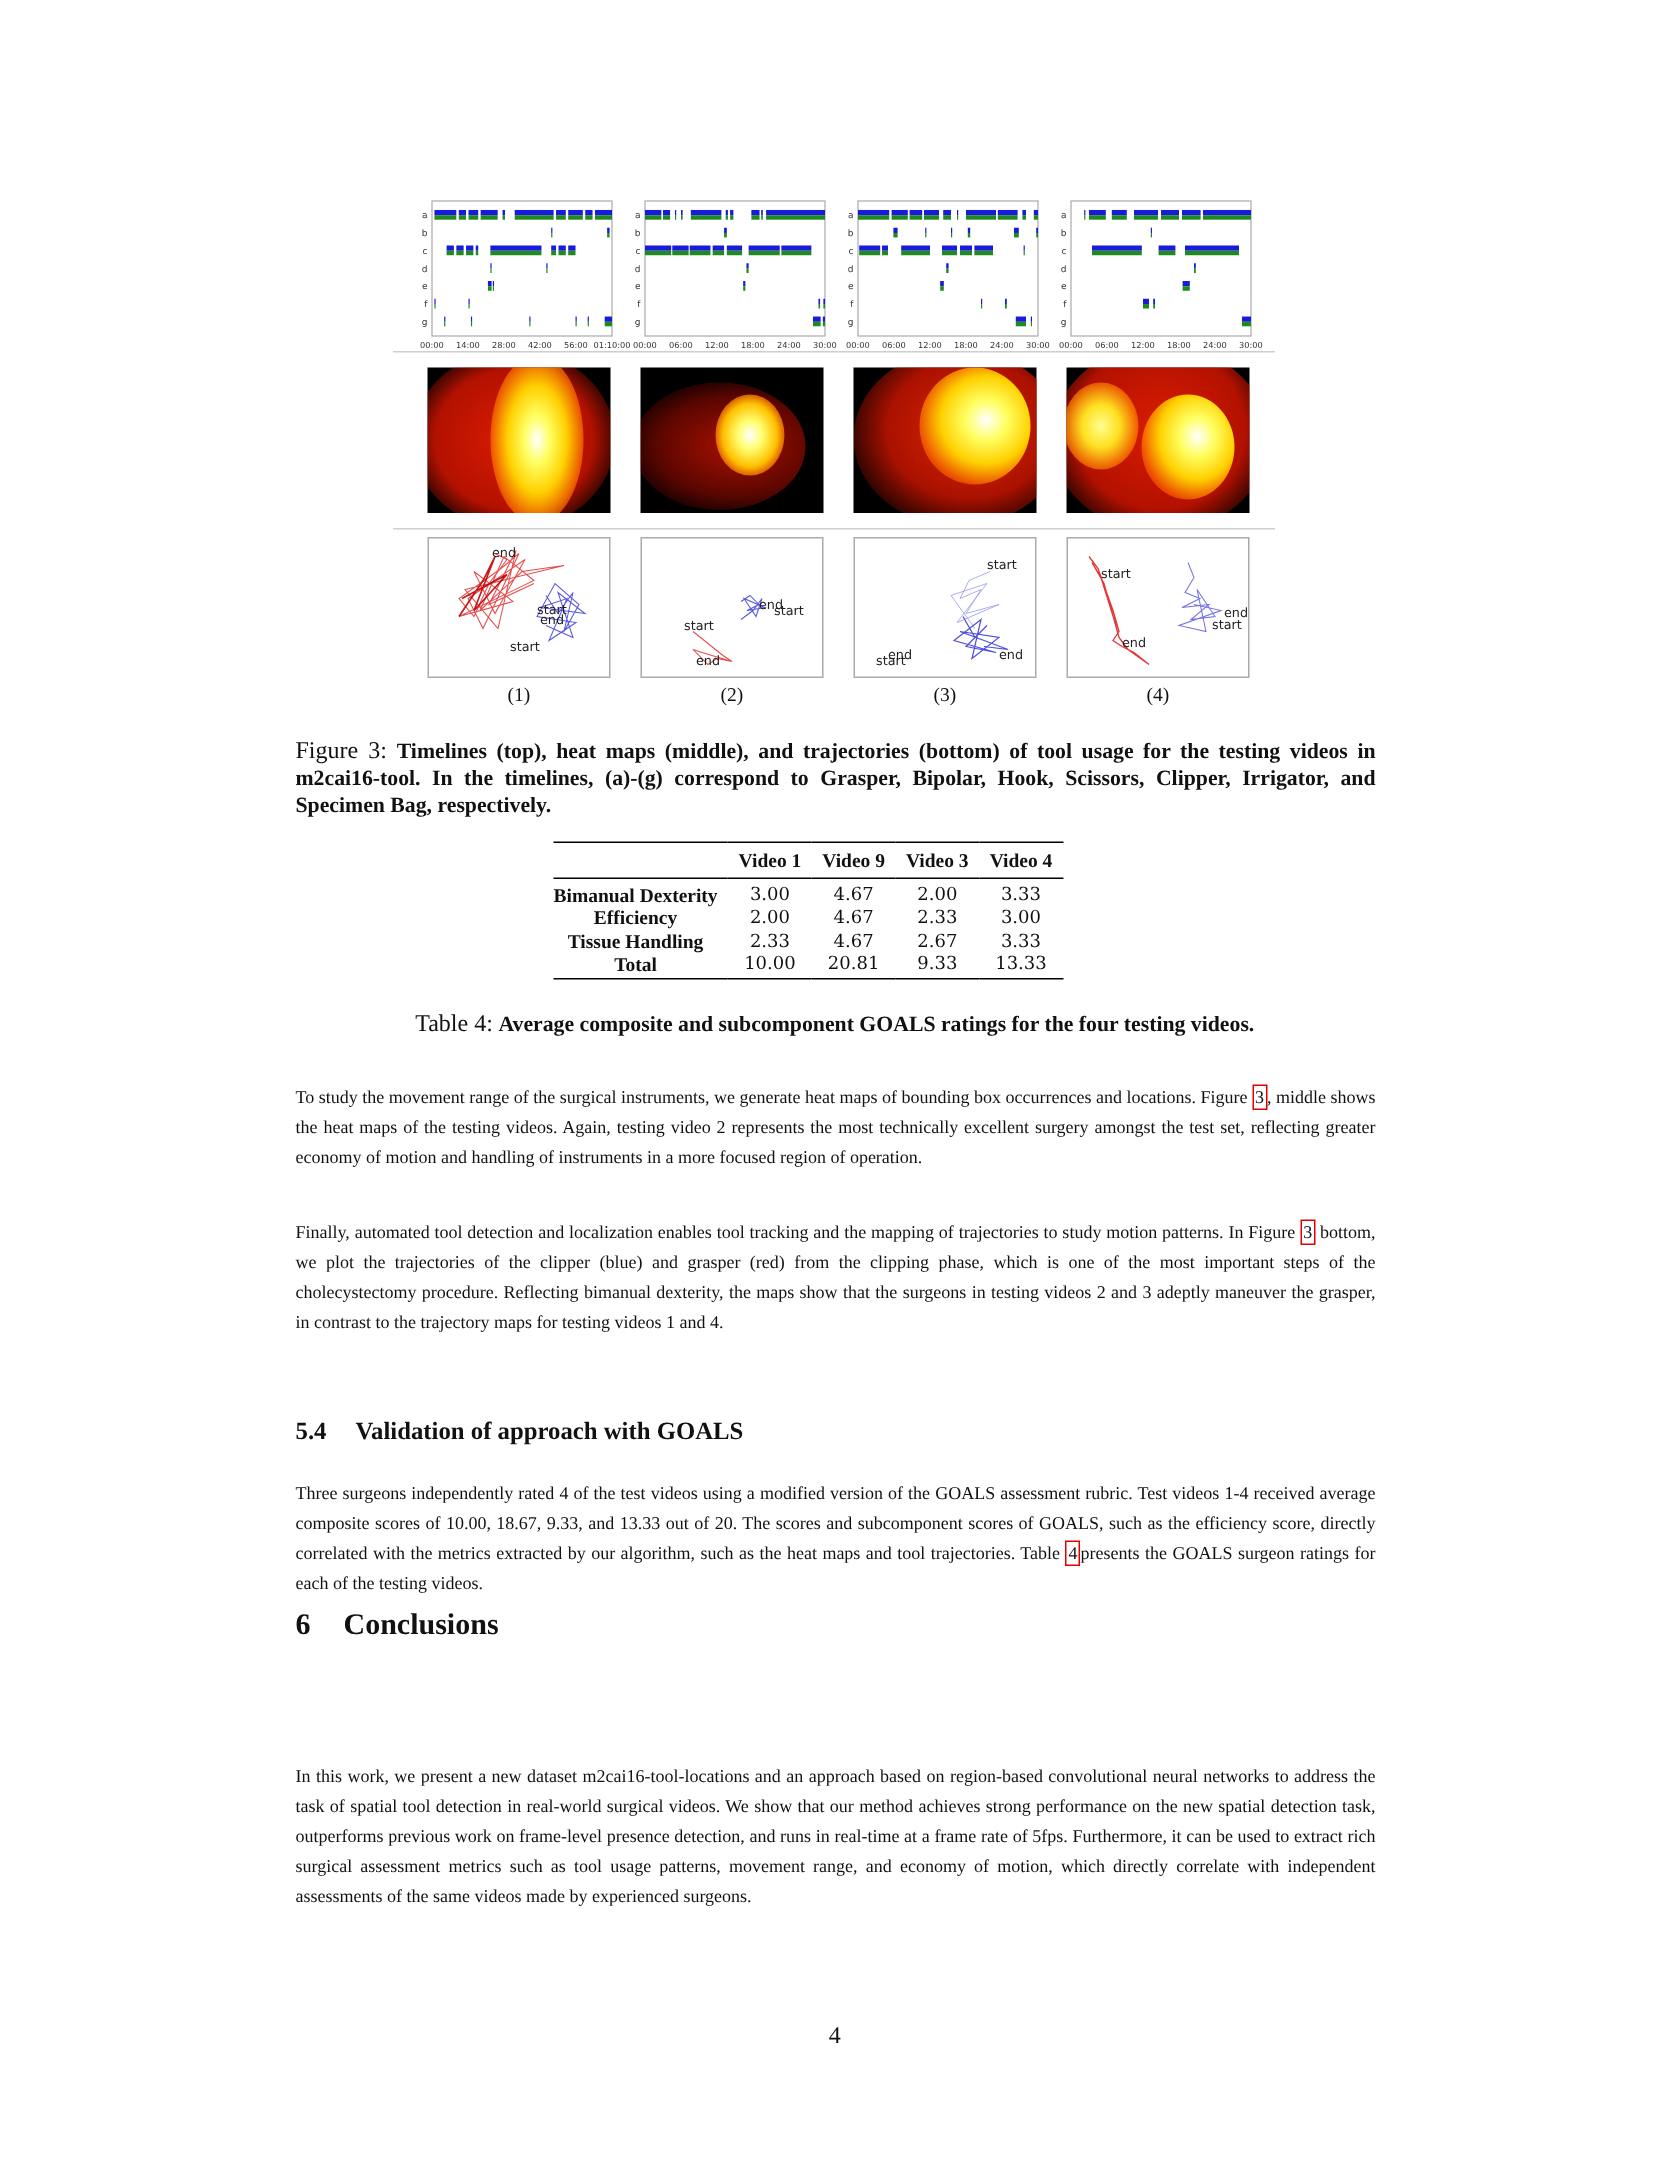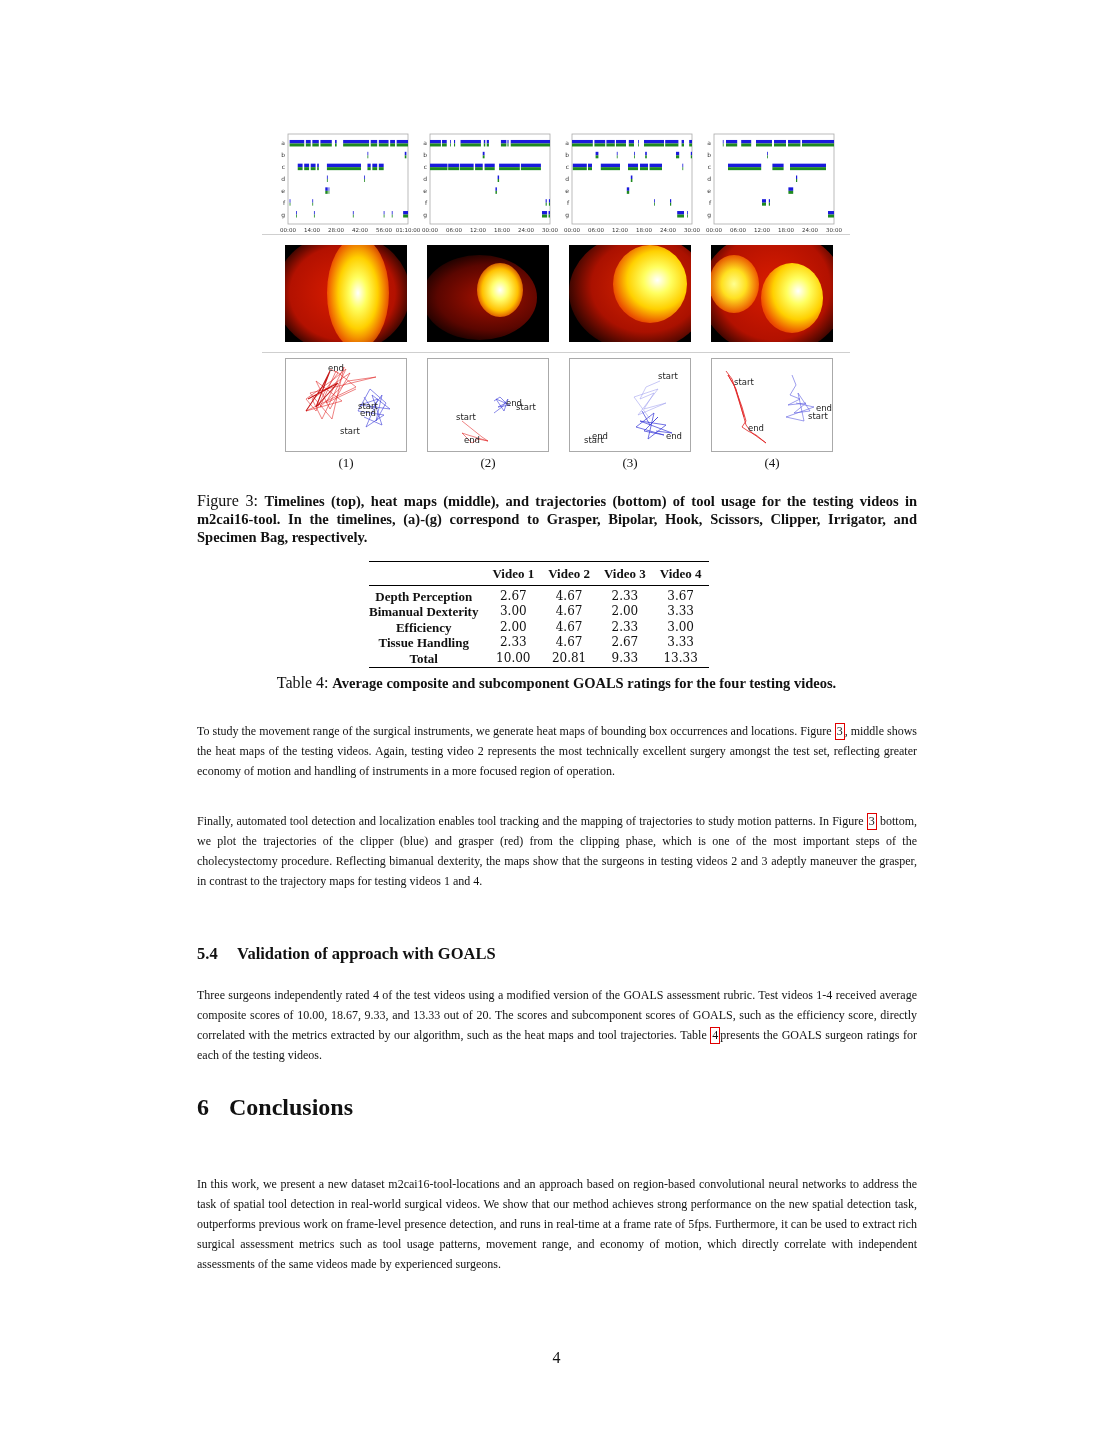--- a/index.html
+++ b/index.html
@@ -389,33 +389,26 @@
 <div class="caption" style="top:492px; text-align:justify;">
   <span class="lbl">Figure 3:</span>
   <span class="cap-small">Timelines (top), heat maps (middle), and trajectories (bottom) of tool usage for the testing videos in m2cai16-tool. In the timelines, (a)-(g) correspond to Grasper, Bipolar, Hook, Scissors, Clipper, Irrigator, and Specimen Bag, respectively.</span>
 </div>
 
 <table id="goals-table">
   <thead>
     <tr>
       <th></th>
       <th>Video 1</th>
-      <th>Video 2</th>
+      <th>Video 9</th>
       <th>Video 3</th>
       <th>Video 4</th>
     </tr>
   </thead>
   <tbody>
-    <tr>
-      <td class="rowh">Depth Perception</td>
-      <td>2.67</td>
-      <td>4.67</td>
-      <td>2.33</td>
-      <td>3.67</td>
-    </tr>
     <tr>
       <td class="rowh">Bimanual Dexterity</td>
       <td>3.00</td>
       <td>4.67</td>
       <td>2.00</td>
       <td>3.33</td>
     </tr>
     <tr>
       <td class="rowh">Efficiency</td>
       <td>2.00</td>
@@ -454,19 +447,19 @@
 </div>
 
 <div class="sec-h" style="top:944px; font-size:16.5px;">
   <span class="sec-num" style="width:40px;">5.4</span><span>Validation of approach with GOALS</span>
 </div>
 
 <div class="para" style="top:985px;">
   <span>Three surgeons independently rated 4 of the test videos using a modified version of the GOALS assessment rubric. Test videos 1-4 received average composite scores of 10.00, 18.67, 9.33, and 13.33 out of 20. The scores and subcomponent scores of GOALS, such as the efficiency score, directly correlated with the metrics extracted by our algorithm, such as the heat maps and tool trajectories. Table </span><span class="ref">4</span><span>presents the GOALS surgeon ratings for each of the testing videos.</span>
 </div>
 
-<div class="sec-h" style="top:1094px; font-size:24px;">
+<div class="sec-h" style="top:1072px; font-size:20px;">
   <span class="sec-num" style="width:32px;">6</span><span>Conclusions</span>
 </div>
 
 <div class="para" style="top:1174px;">In this work, we present a new dataset m2cai16-tool-locations and an approach based on region-based convolutional neural networks to address the task of spatial tool detection in real-world surgical videos. We show that our method achieves strong performance on the new spatial detection task, outperforms previous work on frame-level presence detection, and runs in real-time at a frame rate of 5fps. Furthermore, it can be used to extract rich surgical assessment metrics such as tool usage patterns, movement range, and economy of motion, which directly correlate with independent assessments of the same videos made by experienced surgeons.</div>
 
 <div class="page-num">4</div>
 
 </body></html>

